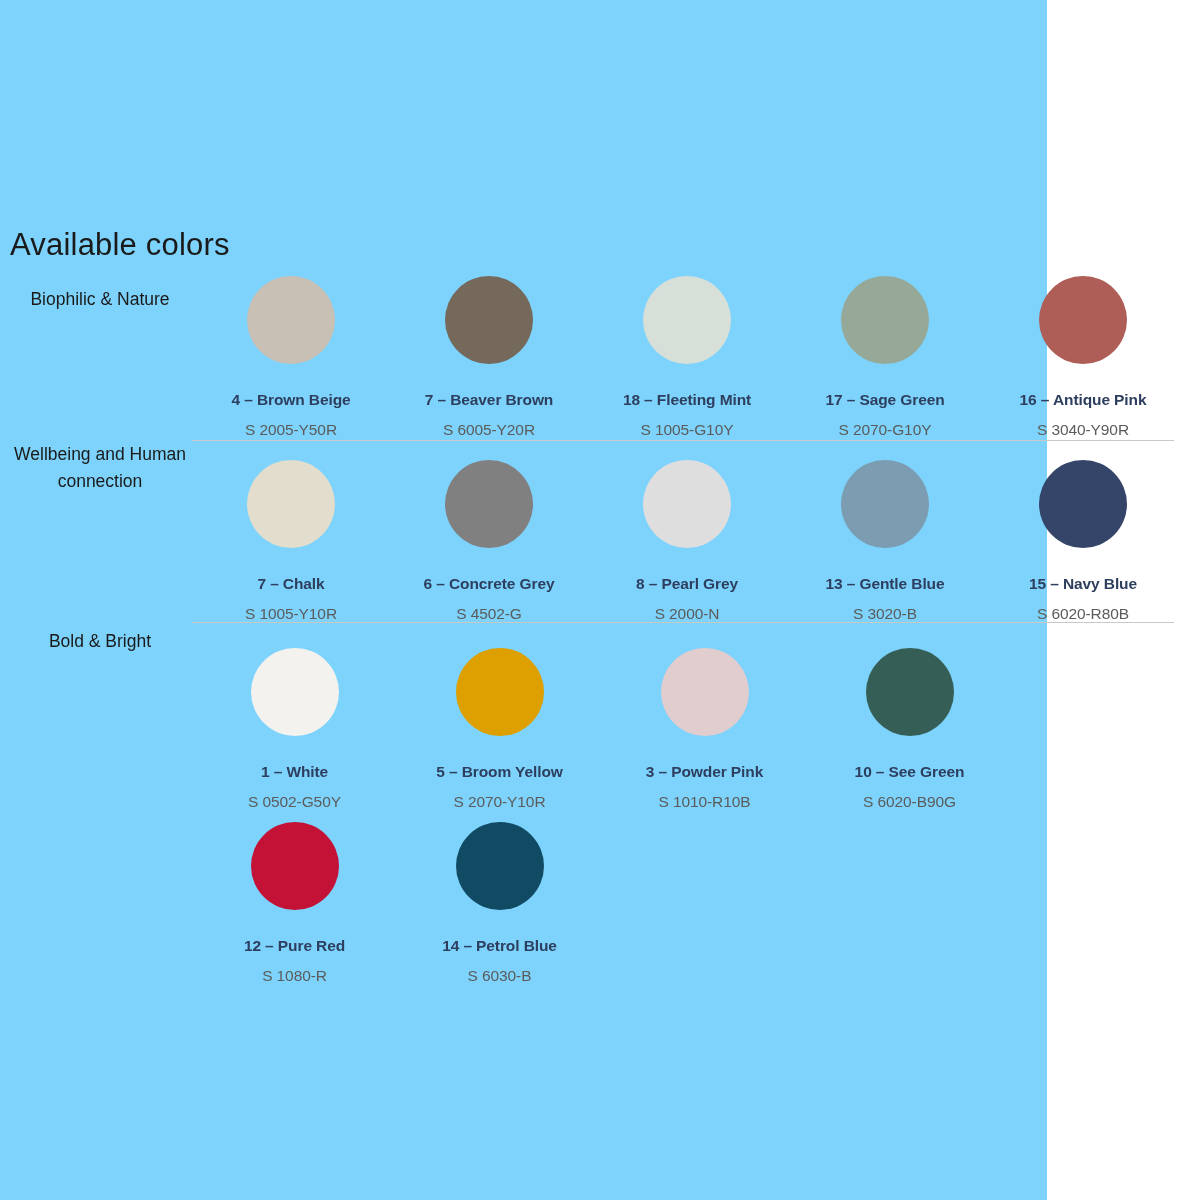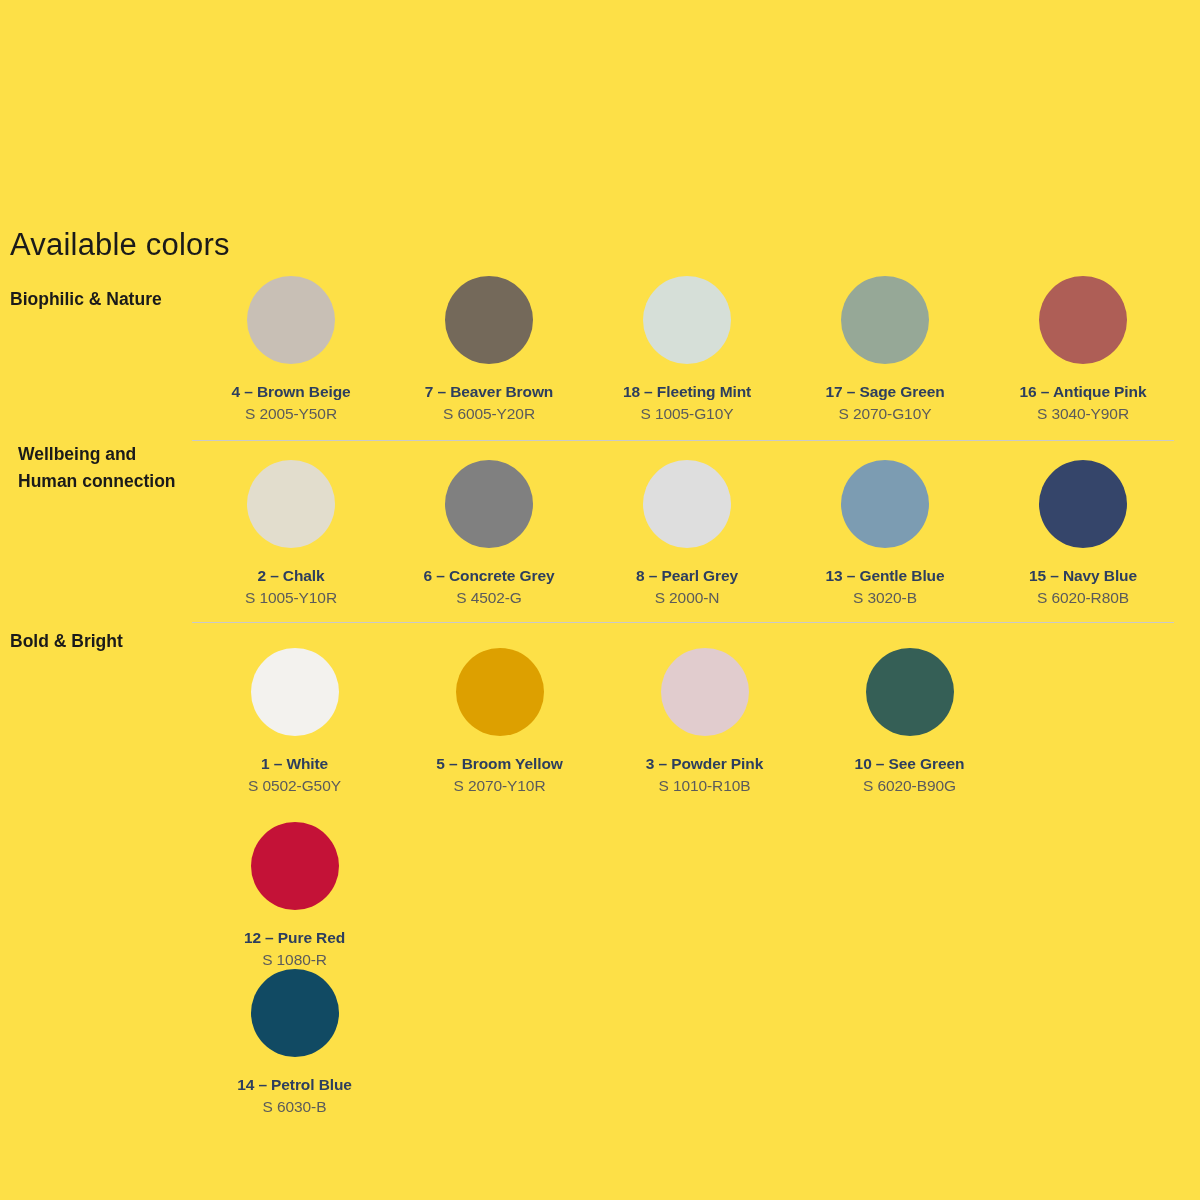--- a/index.html
+++ b/index.html
@@ -7,49 +7,50 @@
   html, body {
     width: 1200px;
     height: 1200px;
     background: #ffffff;
     font-family: "Liberation Sans", sans-serif;
     overflow: hidden;
   }
 
   #page {
     position: relative;
-    width: 1200px;
+    width: 1047px;
     height: 1200px;
-    background: #fde047;
+    background: #7dd3fc;
+    text-align: center;
   }
 
   
   .page-title {
     position: absolute;
     left: 10px;
     top: 228px;
     font-size: 31px;
     font-weight: 400;
     color: #1a1a1a;
     letter-spacing: 0.2px;
     line-height: 1.1;
   }
 
   
   .cat-label {
     position: absolute;
     left: 10px;
     width: 180px;
     font-size: 17.5px;
-    font-weight: 700;
+    font-weight: 400;
     color: #1a1a1a;
     line-height: 1.55;
   }
   .cat-biophilic   { top: 286px; }
-  .cat-wellbeing   { top: 441px; margin-left: 8px; }
+  .cat-wellbeing   { top: 441px; }
   .cat-bold        { top: 628px; }
 
   
   .divider {
     position: absolute;
     left: 192px;
     width: 982px;
     height: 1px;
     background: #c9c9c9;
   }
@@ -59,27 +60,28 @@
   
   .swatch-row {
     position: absolute;
     left: 192px;
     width: 990px;
     display: flex;
   }
   .row-1 { top: 276px; }
   .row-2 { top: 460px; }
   .row-3 { top: 648px; }
-  .row-4 { top: 822px; flex-direction: column; }
+  .row-4 { top: 822px; }
 
   .swatch-cell {
     width: 205px;
     display: flex;
     flex-direction: column;
     align-items: center;
+    gap: 8px;
   }
 
   .swatch-dot {
     width: 88px;
     height: 88px;
     border-radius: 50%;
     flex: 0 0 auto;
   }
 
   .swatch-name {
@@ -137,21 +139,21 @@
       </div>
       <div class="swatch-cell">
         <div class="swatch-dot" style="background: rgb(174, 94, 86);"></div>
         <div class="swatch-name">16 – Antique Pink</div>
         <div class="swatch-code">S 3040-Y90R</div>
       </div>
     </div>
   <div class="swatch-row row-2">
       <div class="swatch-cell">
         <div class="swatch-dot" style="background: rgb(226, 221, 205);"></div>
-        <div class="swatch-name">2 – Chalk</div>
+        <div class="swatch-name">7 – Chalk</div>
         <div class="swatch-code">S 1005-Y10R</div>
       </div>
       <div class="swatch-cell">
         <div class="swatch-dot" style="background: rgb(128, 128, 128);"></div>
         <div class="swatch-name">6 – Concrete Grey</div>
         <div class="swatch-code">S 4502-G</div>
       </div>
       <div class="swatch-cell">
         <div class="swatch-dot" style="background: rgb(222, 222, 222);"></div>
         <div class="swatch-name">8 – Pearl Grey</div>

